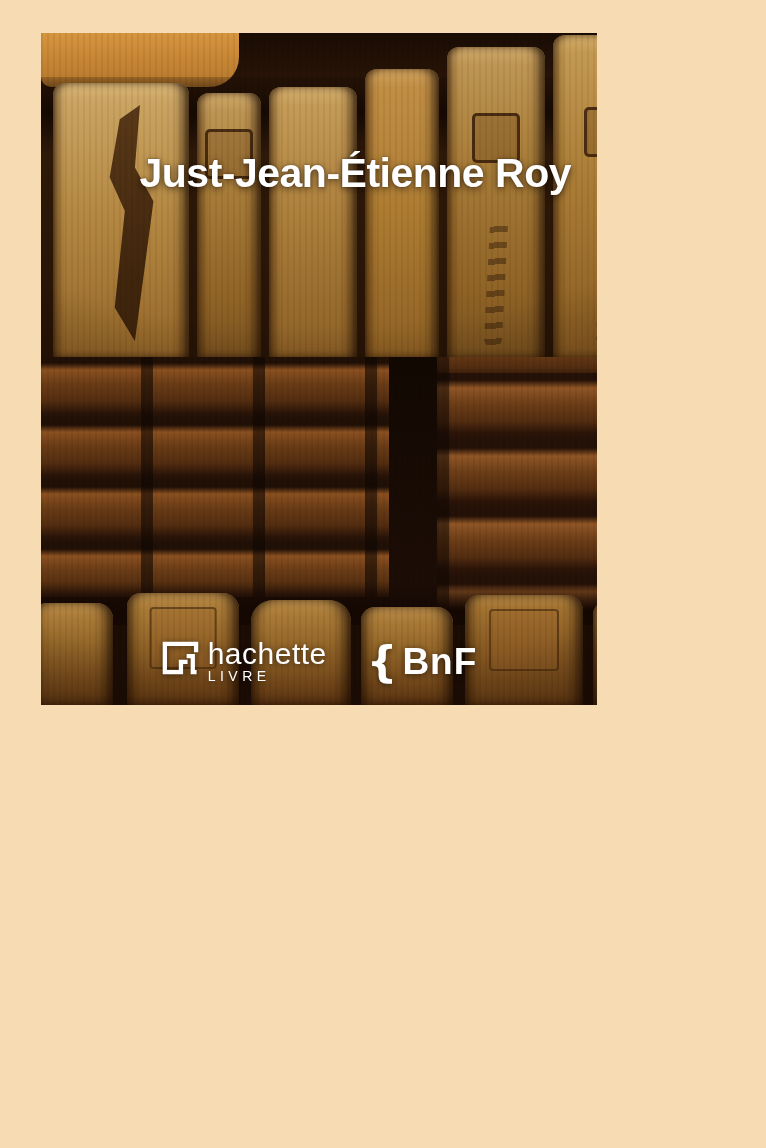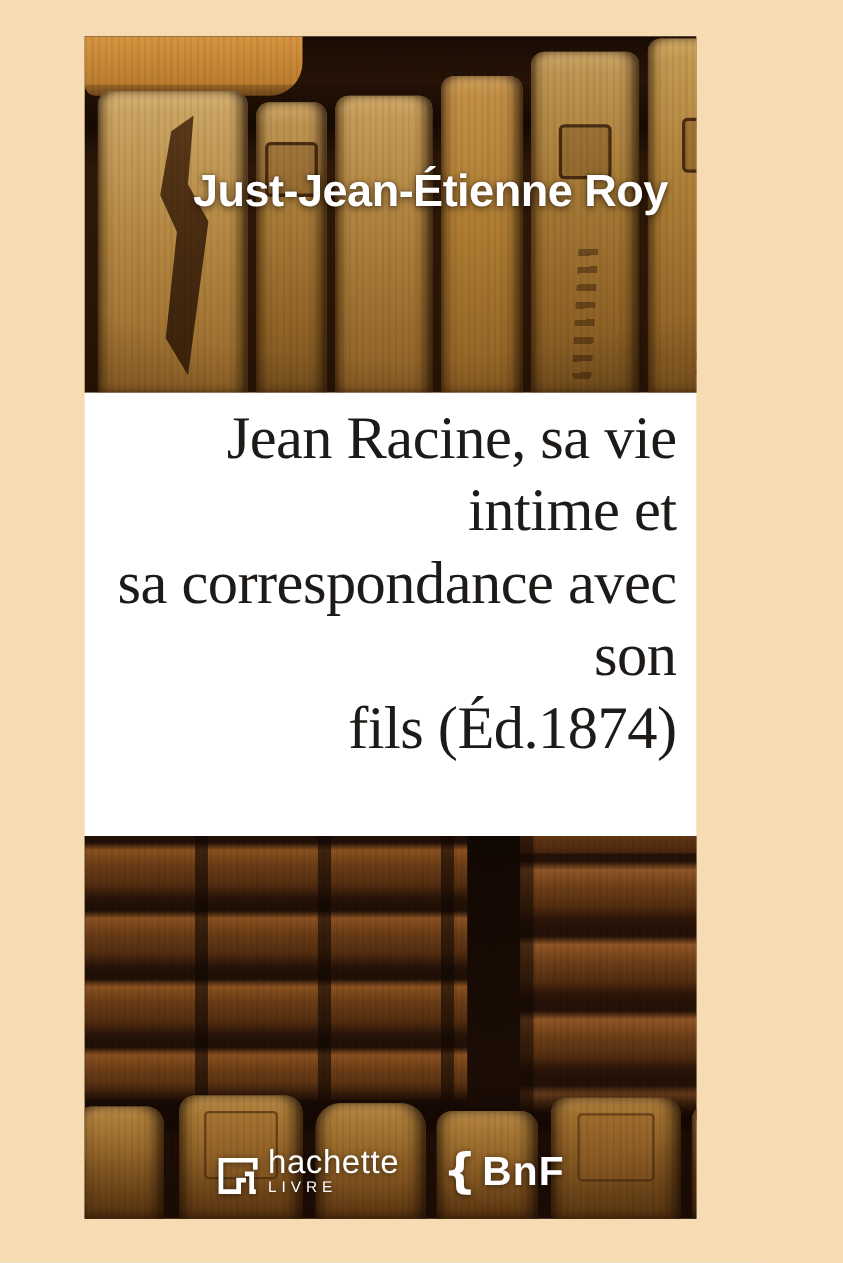--- a/index.html
+++ b/index.html
@@ -4,21 +4,21 @@
 <style>
   html,body{margin:0;padding:0;background:#e9e4da;}
   .canvas{
     position:relative;
     width:766px;height:1148px;
     background:#f7dcb3;
     overflow:hidden;
     font-family:"Liberation Sans",sans-serif;
   }
   .photo{
-    position:absolute;left:41px;top:33px;width:556px;height:1075px;margin-left:36px;
+    position:absolute;left:41px;top:33px;width:556px;height:1075px;
   }
   
   .photo-top{
     position:relative;height:324px;overflow:hidden;
     background:linear-gradient(180deg,#1a0c04 0px,#2a1507 52px,#301a09 90px,#261305 100%);
   }
   .fore-edge{
     position:absolute;left:0;top:0;width:198px;height:54px;
     background:linear-gradient(180deg,#d именно 0,#d6953f 0,#c08434 60%,#a96f24);
     background:linear-gradient(180deg,#d6953f,#b5772c);
@@ -131,21 +131,21 @@
     color:#ffffff;
     text-shadow:0 2px 7px rgba(15,6,0,.6),0 0 2px rgba(15,6,0,.4);
     white-space:nowrap;
   }
   
   .publishers{
     position:absolute;top:283px;left:0;width:100%;z-index:6;
     display:flex;justify-content:center;align-items:flex-start;gap:40px;
     filter:drop-shadow(0 1px 3px rgba(0,0,0,.55));
   }
-  .hachette{display:flex;align-items:flex-end;gap:9px;}
+  .hachette{display:flex;align-items:flex-start;gap:9px;}
   .h-col{display:flex;flex-direction:column;}
   .h-name{font-size:30px;line-height:27px;font-weight:500;color:#fff;letter-spacing:.5px;}
   .h-livre{font-size:14px;line-height:15px;font-weight:400;color:#fff;letter-spacing:4.5px;margin-top:2px;}
   .bnf{display:flex;align-items:center;gap:5px;margin-top:1px;}
   .bnf-mark{font-family:"DejaVu Sans",sans-serif;font-weight:bold;font-size:43px;line-height:42px;color:#fff;}
   .bnf-name{font-weight:bold;font-size:37px;line-height:42px;color:#ffffff;letter-spacing:1px;}
 </style>
 </head>
 <body>
 
@@ -175,27 +175,20 @@
       <div class="sp s7">
         <div class="label small" style="top:78px"></div>
       </div>
 
       <div class="grain"></div>
       <div class="vig"></div>
 
       <div class="author">Just-Jean-Étienne Roy</div>
     </div>
 
-    <div class="title-band">
-      <div class="title">
-        <div>Jean Racine, sa vie intime et</div>
-        <div>sa correspondance avec son</div>
-        <div>fils (Éd.1874)</div>
-      </div>
-    </div>
 
     <div class="photo-bottom">
       <div class="stack-left"></div>
       <div class="stack-right"></div>
       <div class="center-gap"></div>
       <div class="mid-shadow"></div>
 
       <div class="fsp f1"></div>
       <div class="fsp f2">
           <div class="plate"></div>

